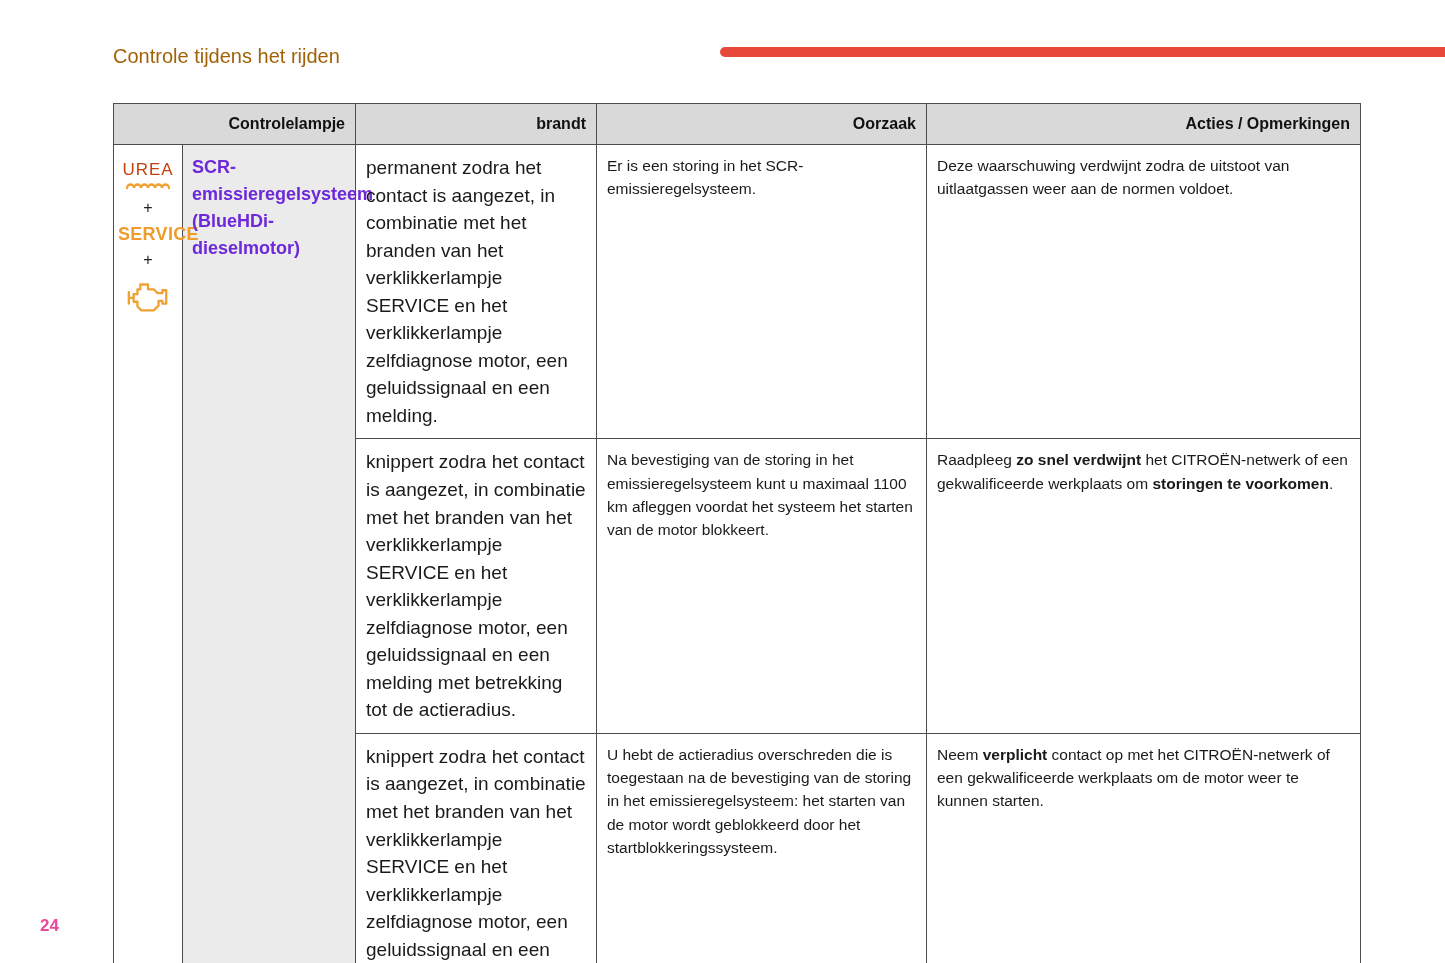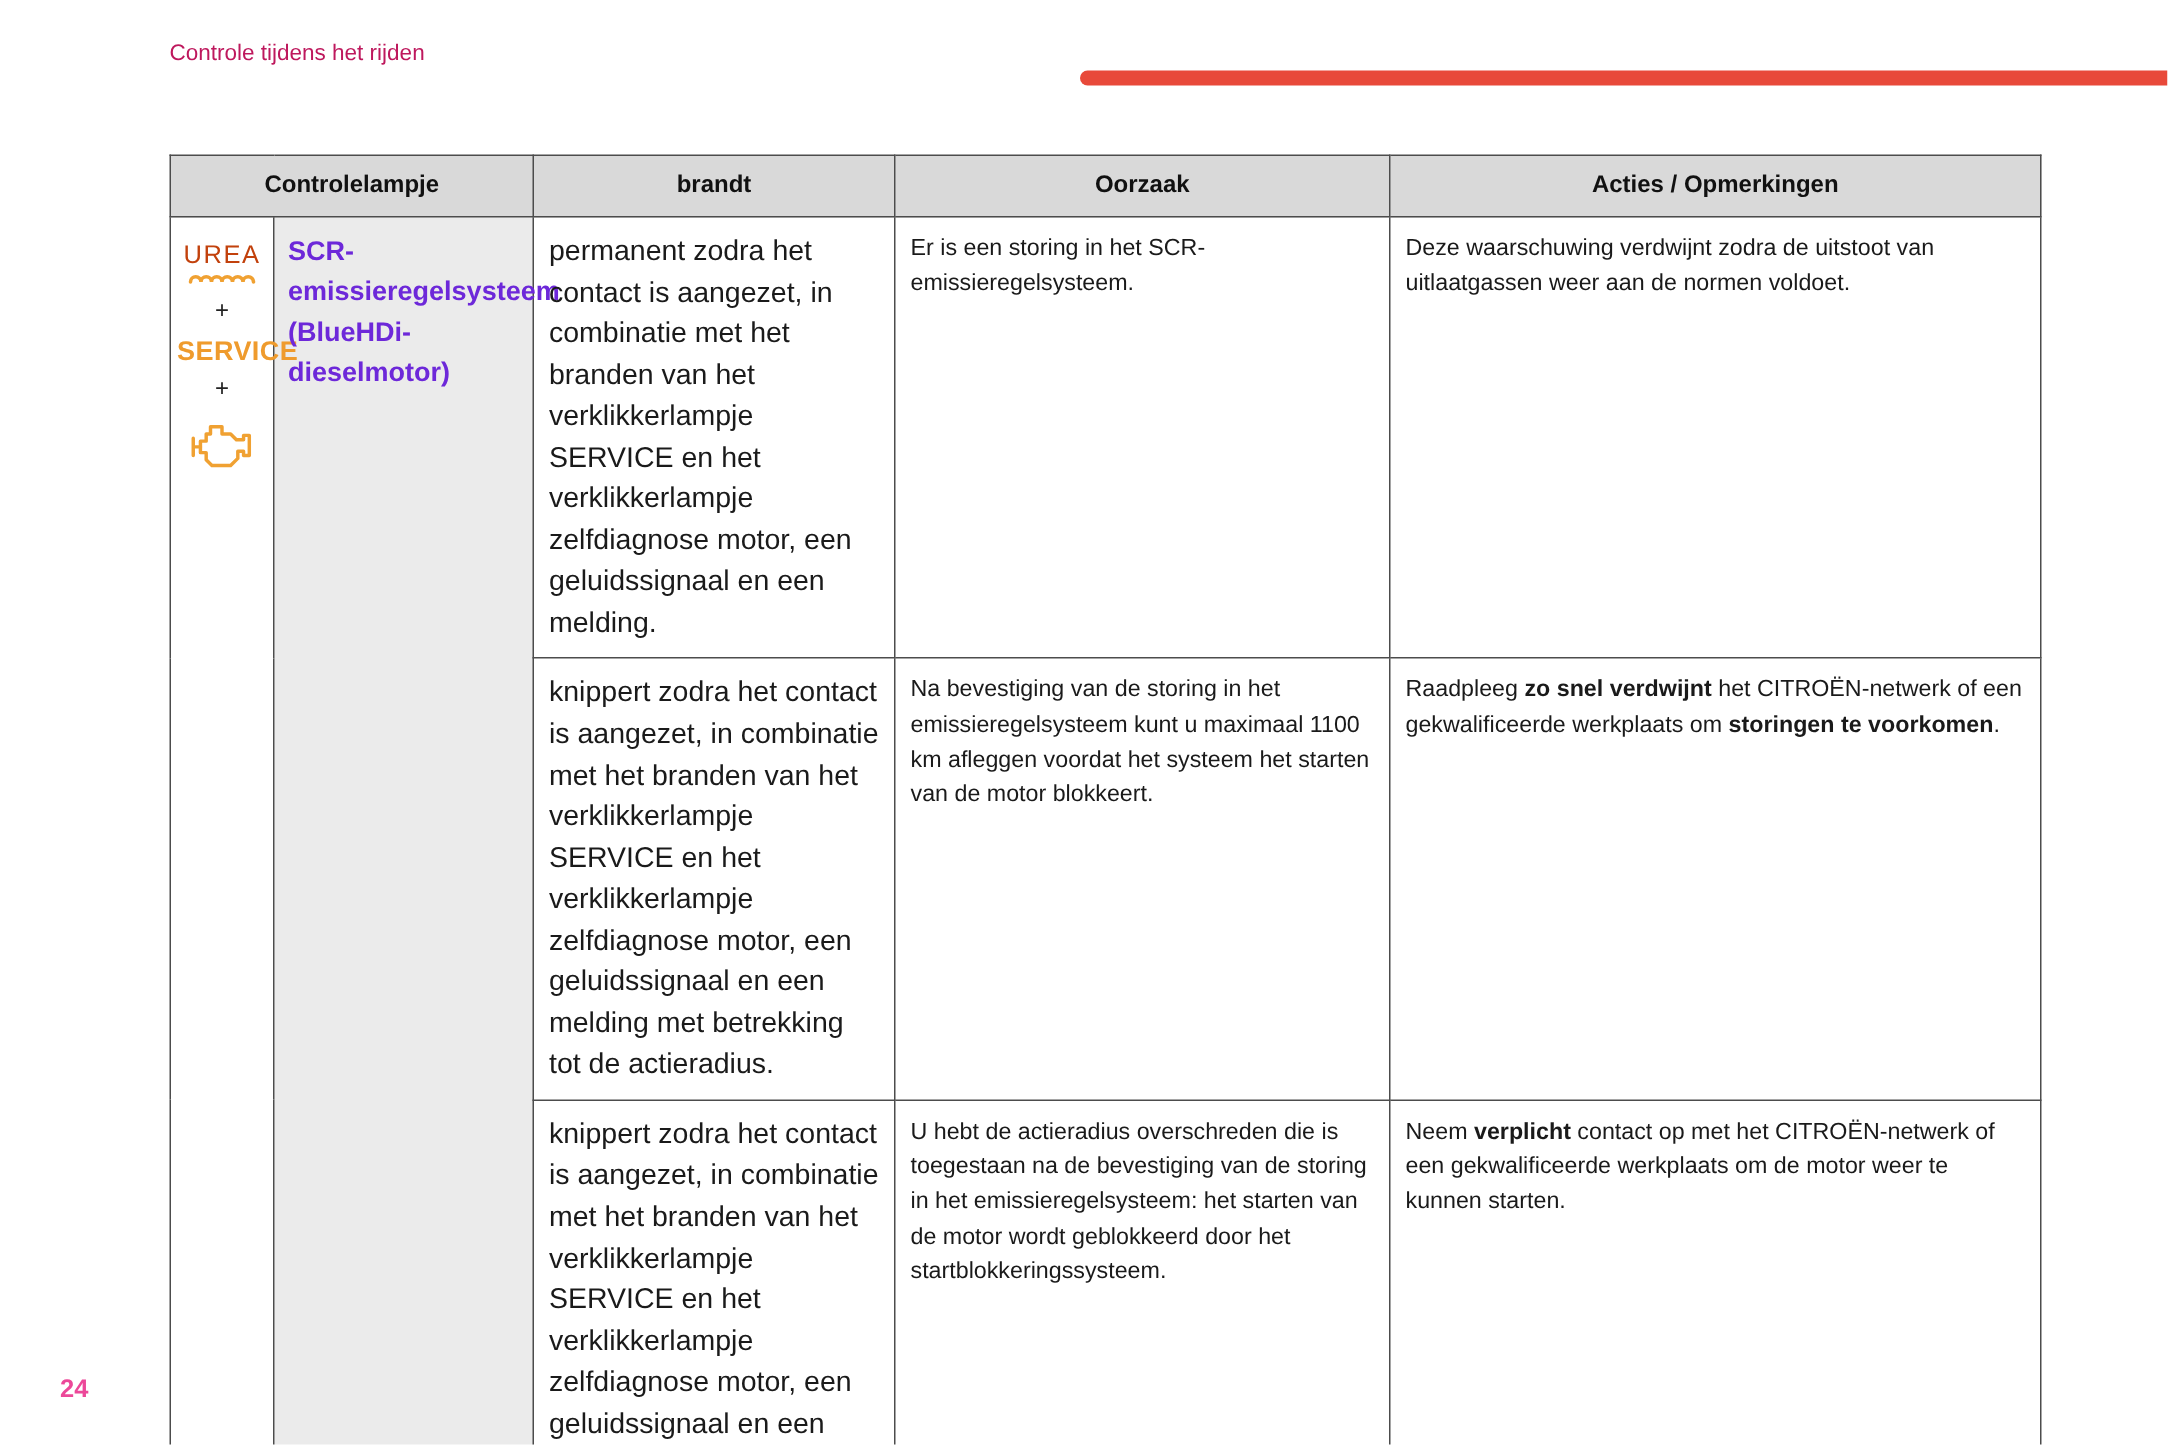--- a/index.html
+++ b/index.html
@@ -9,23 +9,23 @@
     background: #ffffff;
     font-family: "Liberation Sans", "DejaVu Sans", sans-serif;
     position: relative;
     overflow: hidden;
     color: #1a1a1a;
   }
 
   .page-title {
     position: absolute;
     left: 113px;
-    top: 27px;
-    font-size: 15px;
-    color: #be185d;
+    top: 45px;
+    font-size: 20px;
+    color: #a16207;
   }
 
   .accent-bar {
     position: absolute;
     left: 720px;
     top: 47px;
     width: 725px;
     height: 10px;
     background: #e8493a;
     border-radius: 5px 0 0 5px;
@@ -42,21 +42,21 @@
     table-layout: fixed;
     width: 1247px;
   }
   .warning-table th, .warning-table td {
     border: 1px solid #4c4c4c;
   }
   .warning-table thead th {
     background: #d9d9d9;
     font-size: 16px;
     font-weight: bold;
-    text-align: center;
+    text-align: right;
     padding: 0 10px;
     height: 40px;
     vertical-align: middle;
     color: #111;
   }
   .warning-table td {
     vertical-align: top;
     padding: 9px 10px;
     font-size: 15.5px;
     line-height: 1.5;

